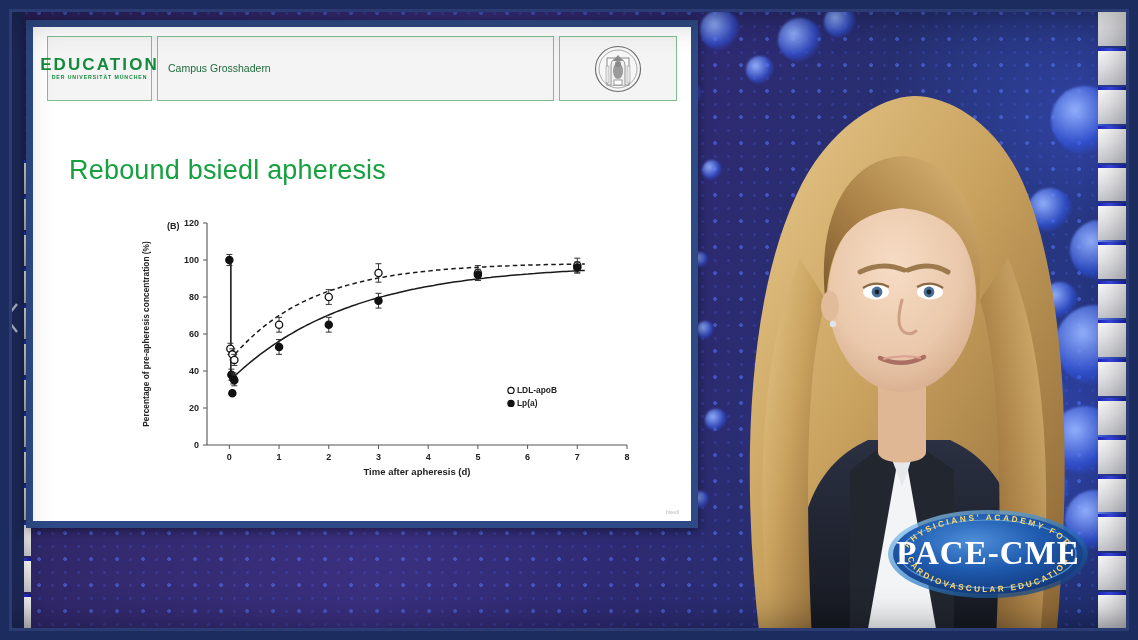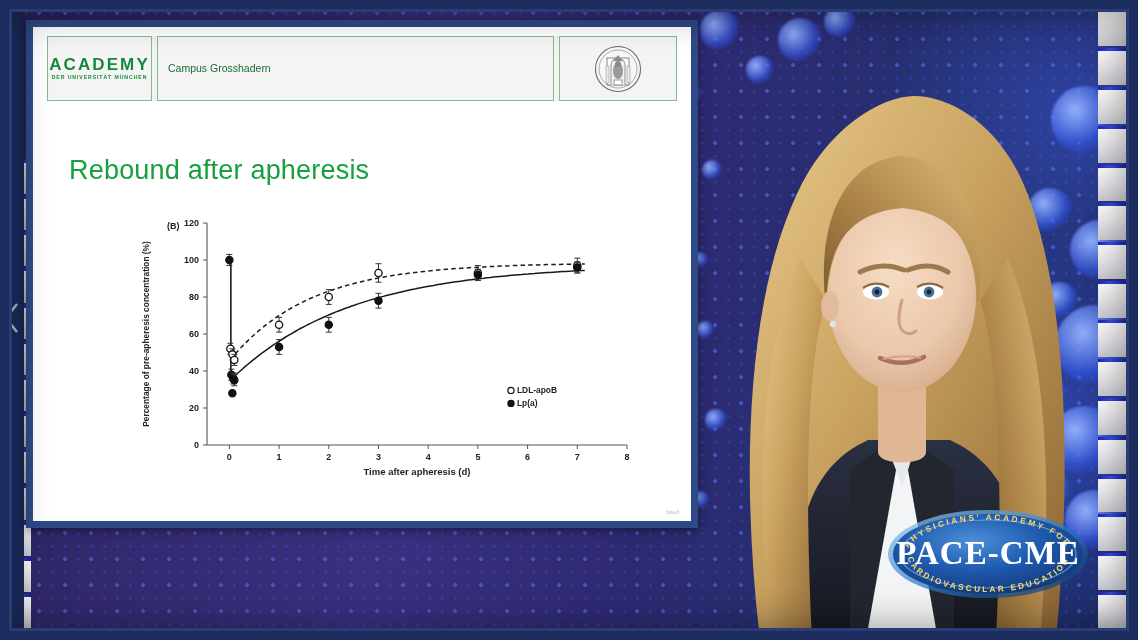--- a/index.html
+++ b/index.html
@@ -280,21 +280,21 @@
         <polyline points="14,3 3,17 14,31" fill="none" stroke="#b9c4dc" stroke-width="2.4"></polyline>
       </svg>
   </span>
 </div>
 
 <div id="slideOuter">
 <div id="slide">
 
   <div id="slideHeader">
     <div class="hbox" id="boxKlinikum">
-      <span class="klin-main">ACADEMY</span>
+      <span class="klin-main">EDUCATION</span>
       <span class="klin-sub">DER UNIVERSITÄT MÜNCHEN</span>
     </div>
     <div class="hbox" id="boxCampus">
       <span class="campus-line">Campus Grosshadern</span>
     </div>
     <div class="hbox" id="boxSeal">
       <span class="seal">
         <svg viewBox="0 0 48 48" width="48" height="48">
           <circle cx="24" cy="24" r="22.5" fill="#f7f7f7" stroke="#6a6a6a" stroke-width="1.1"></circle>
           <circle cx="24" cy="24" r="19" fill="none" stroke="#8a8a8a" stroke-width=".7"></circle>
@@ -304,21 +304,21 @@
           <ellipse cx="24" cy="26" rx="5" ry="8" fill="#9a9a9a"></ellipse>
           <circle cx="24" cy="19" r="3" fill="#8a8a8a"></circle>
           <rect x="20" y="35" width="8" height="5" fill="#fff" stroke="#777" stroke-width=".7"></rect>
           <rect x="12" y="21" width="3" height="17" fill="#e9e9e9" stroke="#8b8b8b" stroke-width=".5"></rect>
           <rect x="33" y="21" width="3" height="17" fill="#e9e9e9" stroke="#8b8b8b" stroke-width=".5"></rect>
         </svg>
       </span>
     </div>
   </div>
 
-  <div id="slideTitle">Rebound after apheresis</div>
+  <div id="slideTitle">Rebound bsiedl apheresis</div>
 
   <div id="chartWrap">
     <svg id="chartSvg" viewBox="0 0 510 295">
           <line x1="78" y1="18" x2="78" y2="240" stroke="#555" stroke-width="1.1"></line>
           <line x1="78" y1="240" x2="498" y2="240" stroke="#555" stroke-width="1.1"></line>
           <line x1="74" y1="240" x2="78" y2="240" stroke="#555" stroke-width="1"></line>
           <text x="70" y="243" font-family="Liberation Sans, sans-serif" font-size="9" fill="#222" text-anchor="end" font-weight="700">0</text>
           <line x1="74" y1="203" x2="78" y2="203" stroke="#555" stroke-width="1"></line>
           <text x="70" y="206" font-family="Liberation Sans, sans-serif" font-size="9" fill="#222" text-anchor="end" font-weight="700">20</text>
           <line x1="74" y1="166" x2="78" y2="166" stroke="#555" stroke-width="1"></line>

